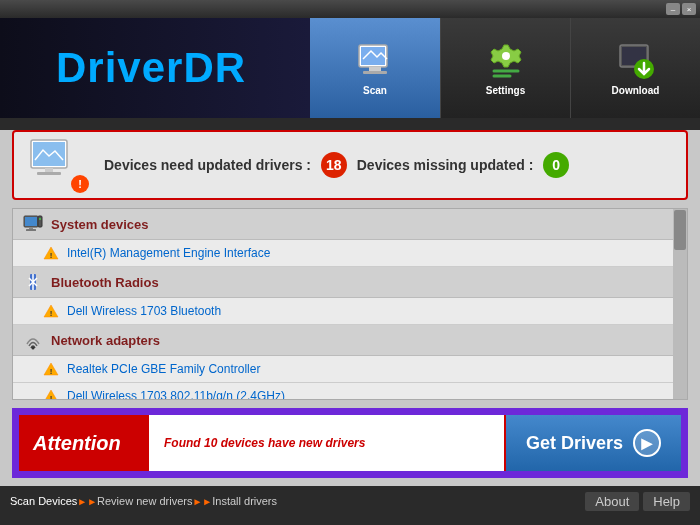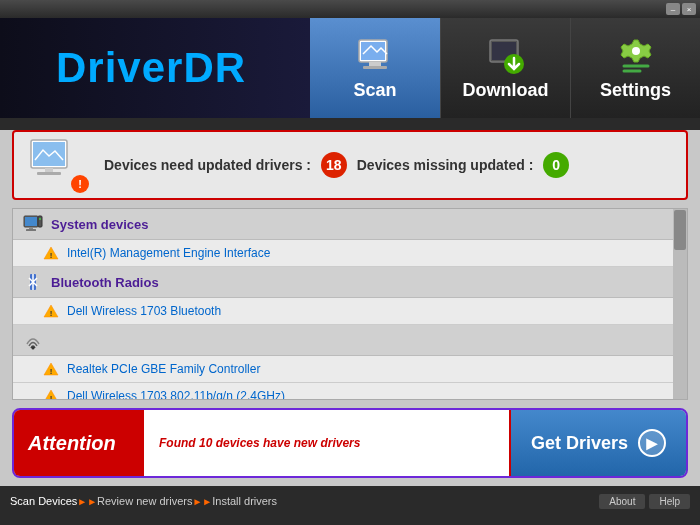--- a/index.html
+++ b/index.html
@@ -85,21 +85,21 @@
     }
     .nav-tab:not(.active) {
       background: linear-gradient(to bottom, #3a3a3a, #222);
     }
     .nav-tab-icon {
       width: 40px;
       height: 40px;
       margin-bottom: 4px;
     }
     .nav-tab-label {
-      font-size: 18px;
+      font-size: 10px;
       font-weight: bold;
       color: #fff;
     }
     .nav-tab.active .nav-tab-label {
       color: #fff;
     }
 
     
     .main-content {
       background: #c8c8c8;
@@ -176,21 +176,21 @@
       height: 100%;
       overflow-y: auto;
     }
     .device-category {
       display: flex;
       align-items: center;
       padding: 5px 10px;
       background: #d0d0d0;
       font-size: 13px;
       font-weight: bold;
-      color: #4c1d95;
+      color: #7f1d1d;
       border-bottom: 1px solid #bbb;
     }
     .device-category-icon {
       width: 20px;
       height: 20px;
       margin-right: 8px;
     }
     .device-item {
       display: flex;
       align-items: center;
@@ -222,22 +222,22 @@
       margin: 1px auto;
       border-radius: 2px;
     }
 
     
     .action-bar {
       height: 70px;
       display: flex;
       align-items: center;
       margin: 8px 12px 0;
-      border: 2px solid #6d28d9;
-      border-radius: 8px;
+      border: 7px solid #6d28d9;
+      border-radius: 0;
       overflow: hidden;
     }
     .attention-label {
       background: #cc0000;
       color: #fff;
       font-style: italic;
       font-size: 20px;
       font-weight: bold;
       padding: 0 14px;
       height: 100%;
@@ -309,21 +309,21 @@
       color: #ff6600;
       font-size: 10px;
     }
     .status-right {
       display: flex;
       gap: 4px;
     }
     .status-btn {
       background: #444;
       color: #ccc;
-      font-size: 10px;
+      font-size: 13px;
       padding: 2px 10px;
       border-radius: 2px;
       cursor: pointer;
       display: flex;
       align-items: center;
       gap: 4px;
     }
 
     
     svg { display: block; }
@@ -354,36 +354,36 @@
         <rect x="6" y="6" width="24" height="18" fill="#7aaeee"></rect>
         <path d="M8 18 L16 10 L22 16 L26 12 L32 18" stroke="#fff" stroke-width="1.5" fill="none"></path>
         <rect x="14" y="26" width="12" height="4" fill="#ccc"></rect>
         <rect x="8" y="30" width="24" height="3" rx="1" fill="#aaa"></rect>
       </svg>
       <span class="nav-tab-label">Scan</span>
     </div>
 
     <div class="nav-tab">
       <svg class="nav-tab-icon" viewBox="0 0 40 40">
+        <path d="M16,8 L18,4 L22,4 L24,8 L28,10 L32,8 L35,11 L33,15 L35,19 L32,22 L28,20 L24,22 L22,26 L18,26 L16,22 L12,20 L8,22 L5,19 L7,15 L5,11 L8,8 L12,10 Z" fill="#88cc44" stroke="#66aa22" stroke-width="1"></path>
+        <circle cx="20" cy="15" r="4" fill="#fff"></circle>
+        <line x1="8" y1="30" x2="32" y2="30" stroke="#44aa44" stroke-width="3" stroke-linecap="round"></line>
+        <line x1="8" y1="35" x2="24" y2="35" stroke="#44aa44" stroke-width="3" stroke-linecap="round"></line>
+      </svg>
+      <span class="nav-tab-label">Settings</span>
+    </div>
+
+    <div class="nav-tab">
+      <svg class="nav-tab-icon" viewBox="0 0 40 40">
         <rect x="4" y="4" width="28" height="22" rx="2" fill="#555" stroke="#777" stroke-width="1.5"></rect>
         <rect x="6" y="6" width="24" height="18" fill="#334"></rect>
         <circle cx="28" cy="28" r="10" fill="#44aa00"></circle>
         <path d="M28 22 L28 32 M23 28 L28 33 L33 28" stroke="#fff" stroke-width="2.5" fill="none" stroke-linecap="round"></path>
       </svg>
       <span class="nav-tab-label">Download</span>
-    </div>
-
-    <div class="nav-tab">
-      <svg class="nav-tab-icon" viewBox="0 0 40 40">
-        <path d="M16,8 L18,4 L22,4 L24,8 L28,10 L32,8 L35,11 L33,15 L35,19 L32,22 L28,20 L24,22 L22,26 L18,26 L16,22 L12,20 L8,22 L5,19 L7,15 L5,11 L8,8 L12,10 Z" fill="#88cc44" stroke="#66aa22" stroke-width="1"></path>
-        <circle cx="20" cy="15" r="4" fill="#fff"></circle>
-        <line x1="8" y1="30" x2="32" y2="30" stroke="#44aa44" stroke-width="3" stroke-linecap="round"></line>
-        <line x1="8" y1="35" x2="24" y2="35" stroke="#44aa44" stroke-width="3" stroke-linecap="round"></line>
-      </svg>
-      <span class="nav-tab-label">Settings</span>
     </div>
   </div>
 </div>
 
 <div class="main-content">
 
   <div class="summary-bar">
     <div class="summary-icon">
       <svg class="monitor-icon" viewBox="0 0 50 45">
         <rect x="2" y="2" width="36" height="28" rx="2" fill="#fff" stroke="#aaa" stroke-width="1.5"></rect>
@@ -440,20 +440,21 @@
         <span>Dell Wireless 1703 Bluetooth</span>
       </div>
 
       <div class="device-category">
         <svg class="device-category-icon" viewBox="0 0 20 20">
           <path d="M4 14 Q10 4 16 14" stroke="#888" stroke-width="1.5" fill="none"></path>
           <path d="M6 16 Q10 9 14 16" stroke="#666" stroke-width="1.5" fill="none"></path>
           <path d="M8 18 Q10 14 12 18" stroke="#444" stroke-width="1.5" fill="none"></path>
           <circle cx="10" cy="18" r="1.5" fill="#333"></circle>
         </svg>
+        <span>Network adapters</span>
       </div>
       <div class="device-item">
         <svg class="warn-icon" viewBox="0 0 16 16">
           <polygon points="8,2 15,14 1,14" fill="#ffaa00" stroke="#ff8800" stroke-width="0.5"></polygon>
           <text x="8" y="13" text-anchor="middle" font-size="8" font-weight="bold" fill="#333">!</text>
         </svg>
         <span>Realtek PCIe GBE Family Controller</span>
       </div>
       <div class="device-item">
         <svg class="warn-icon" viewBox="0 0 16 16">

